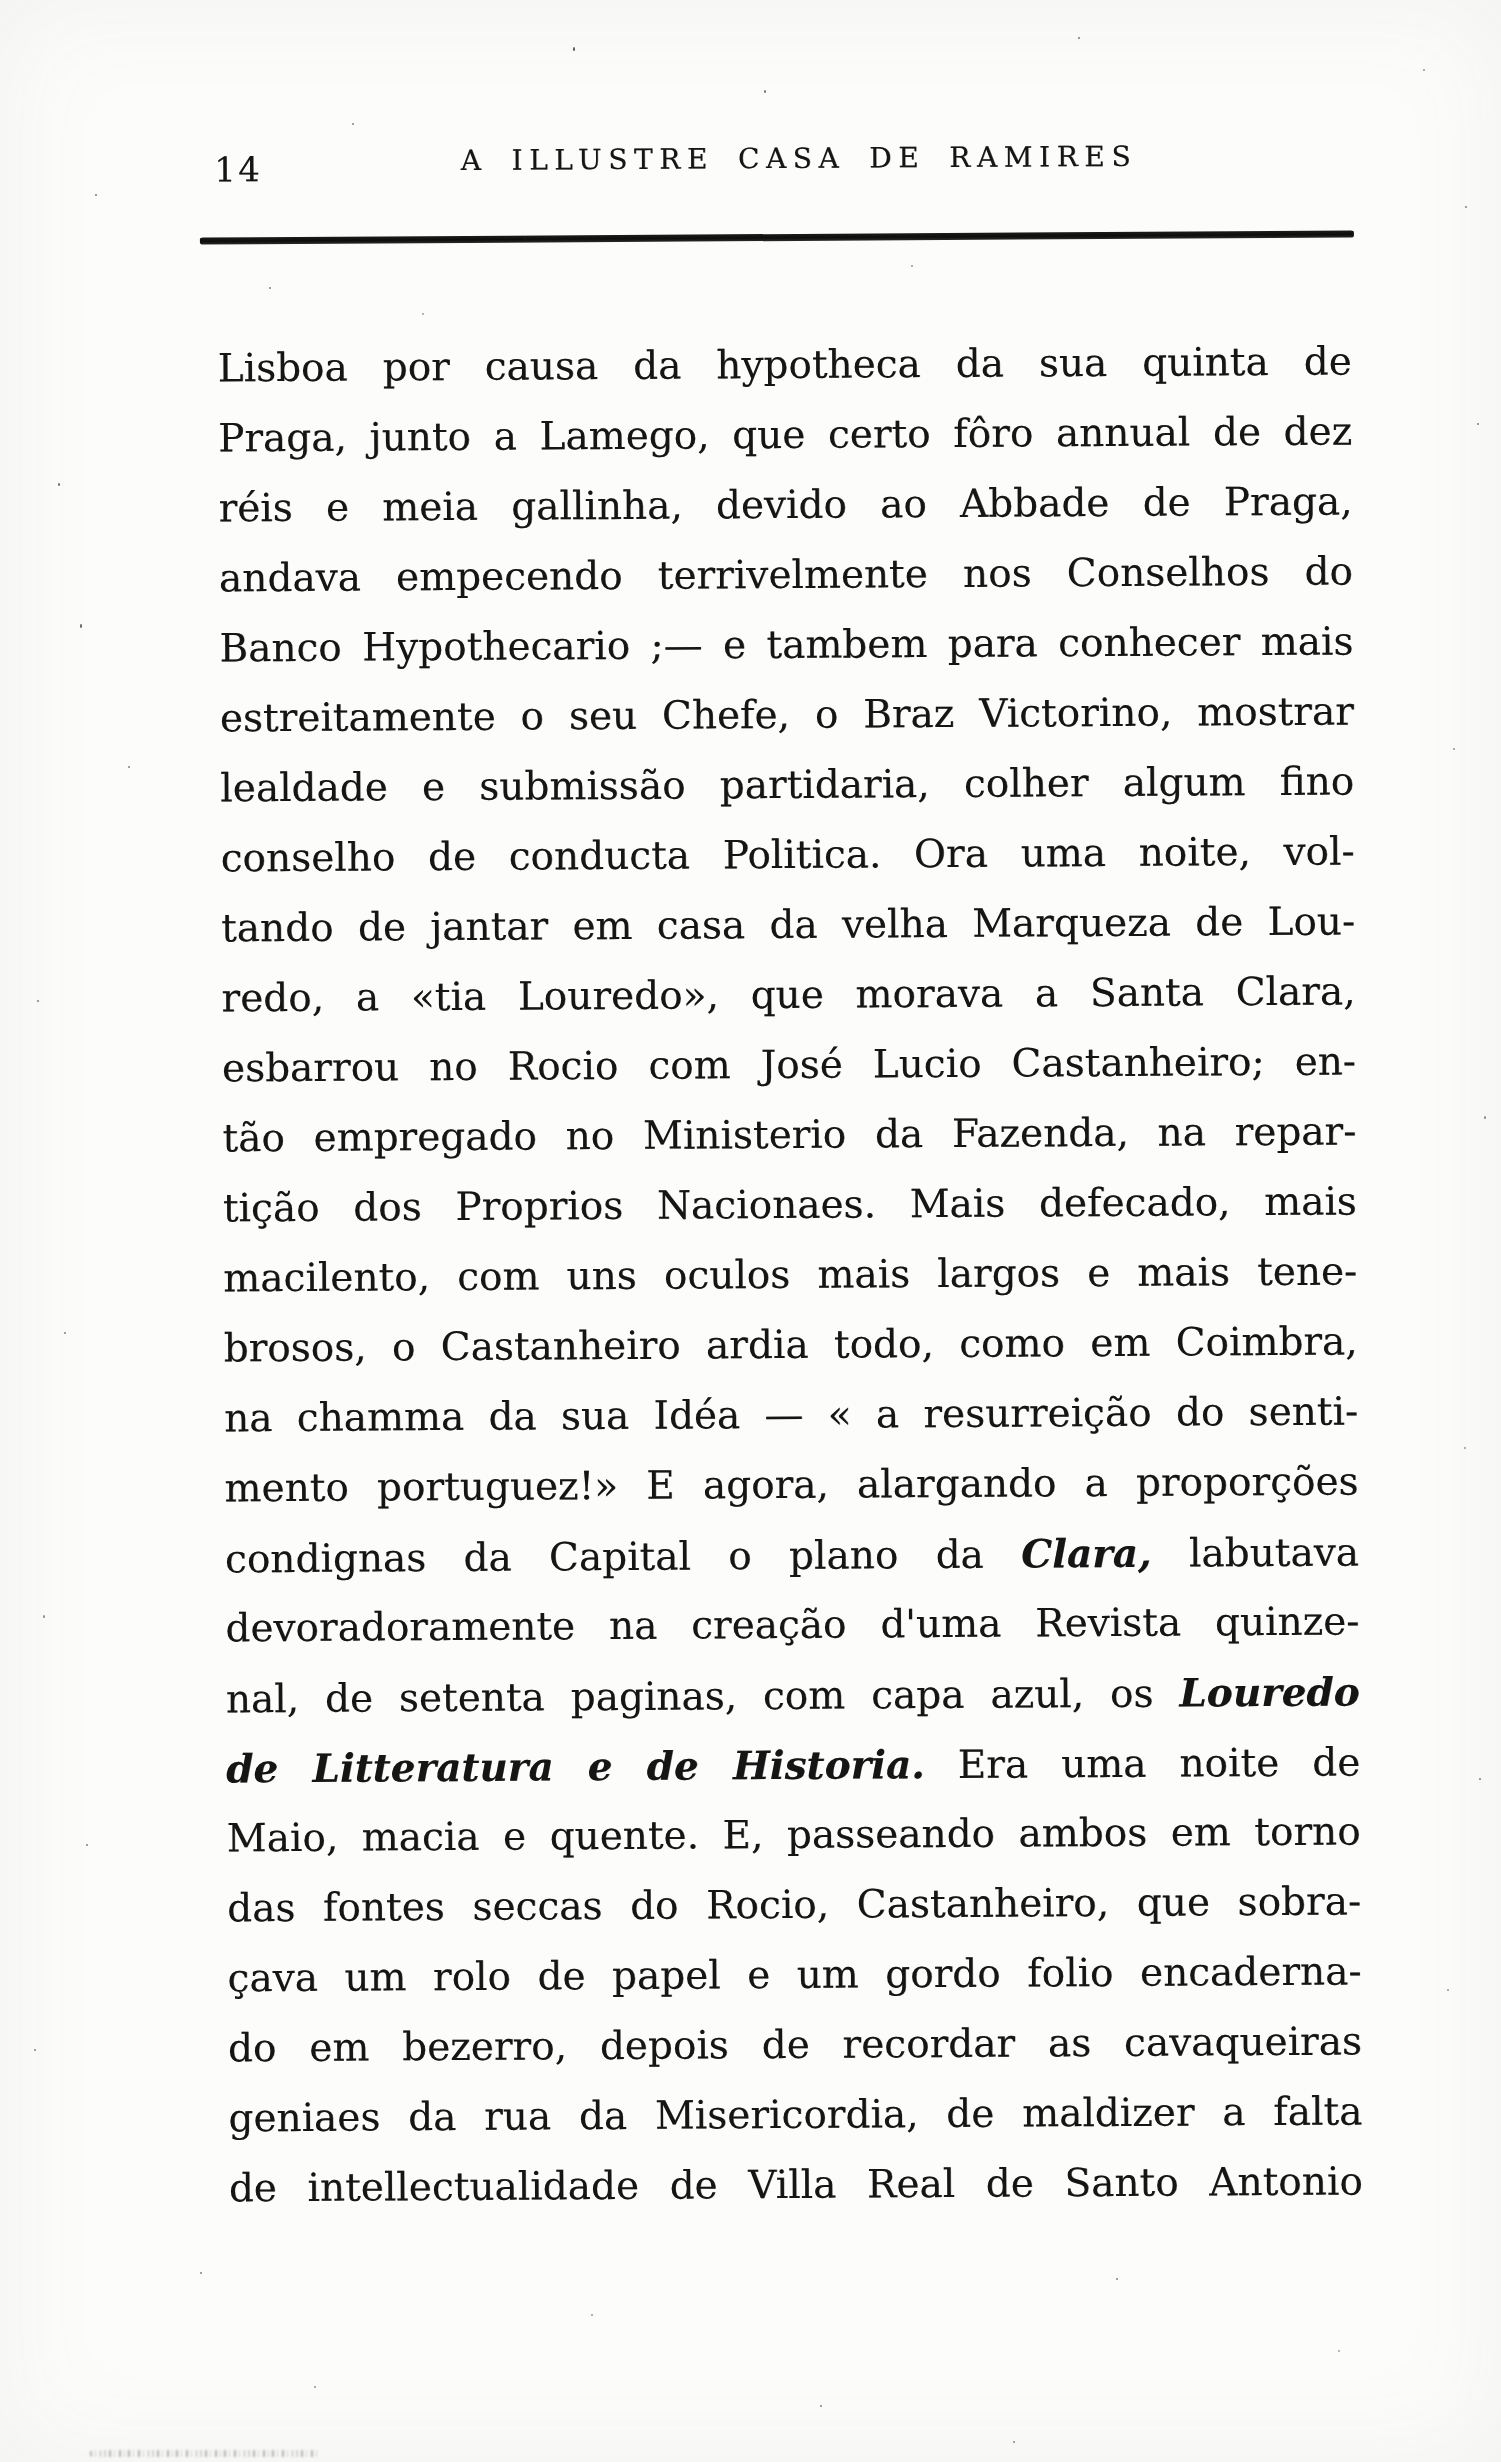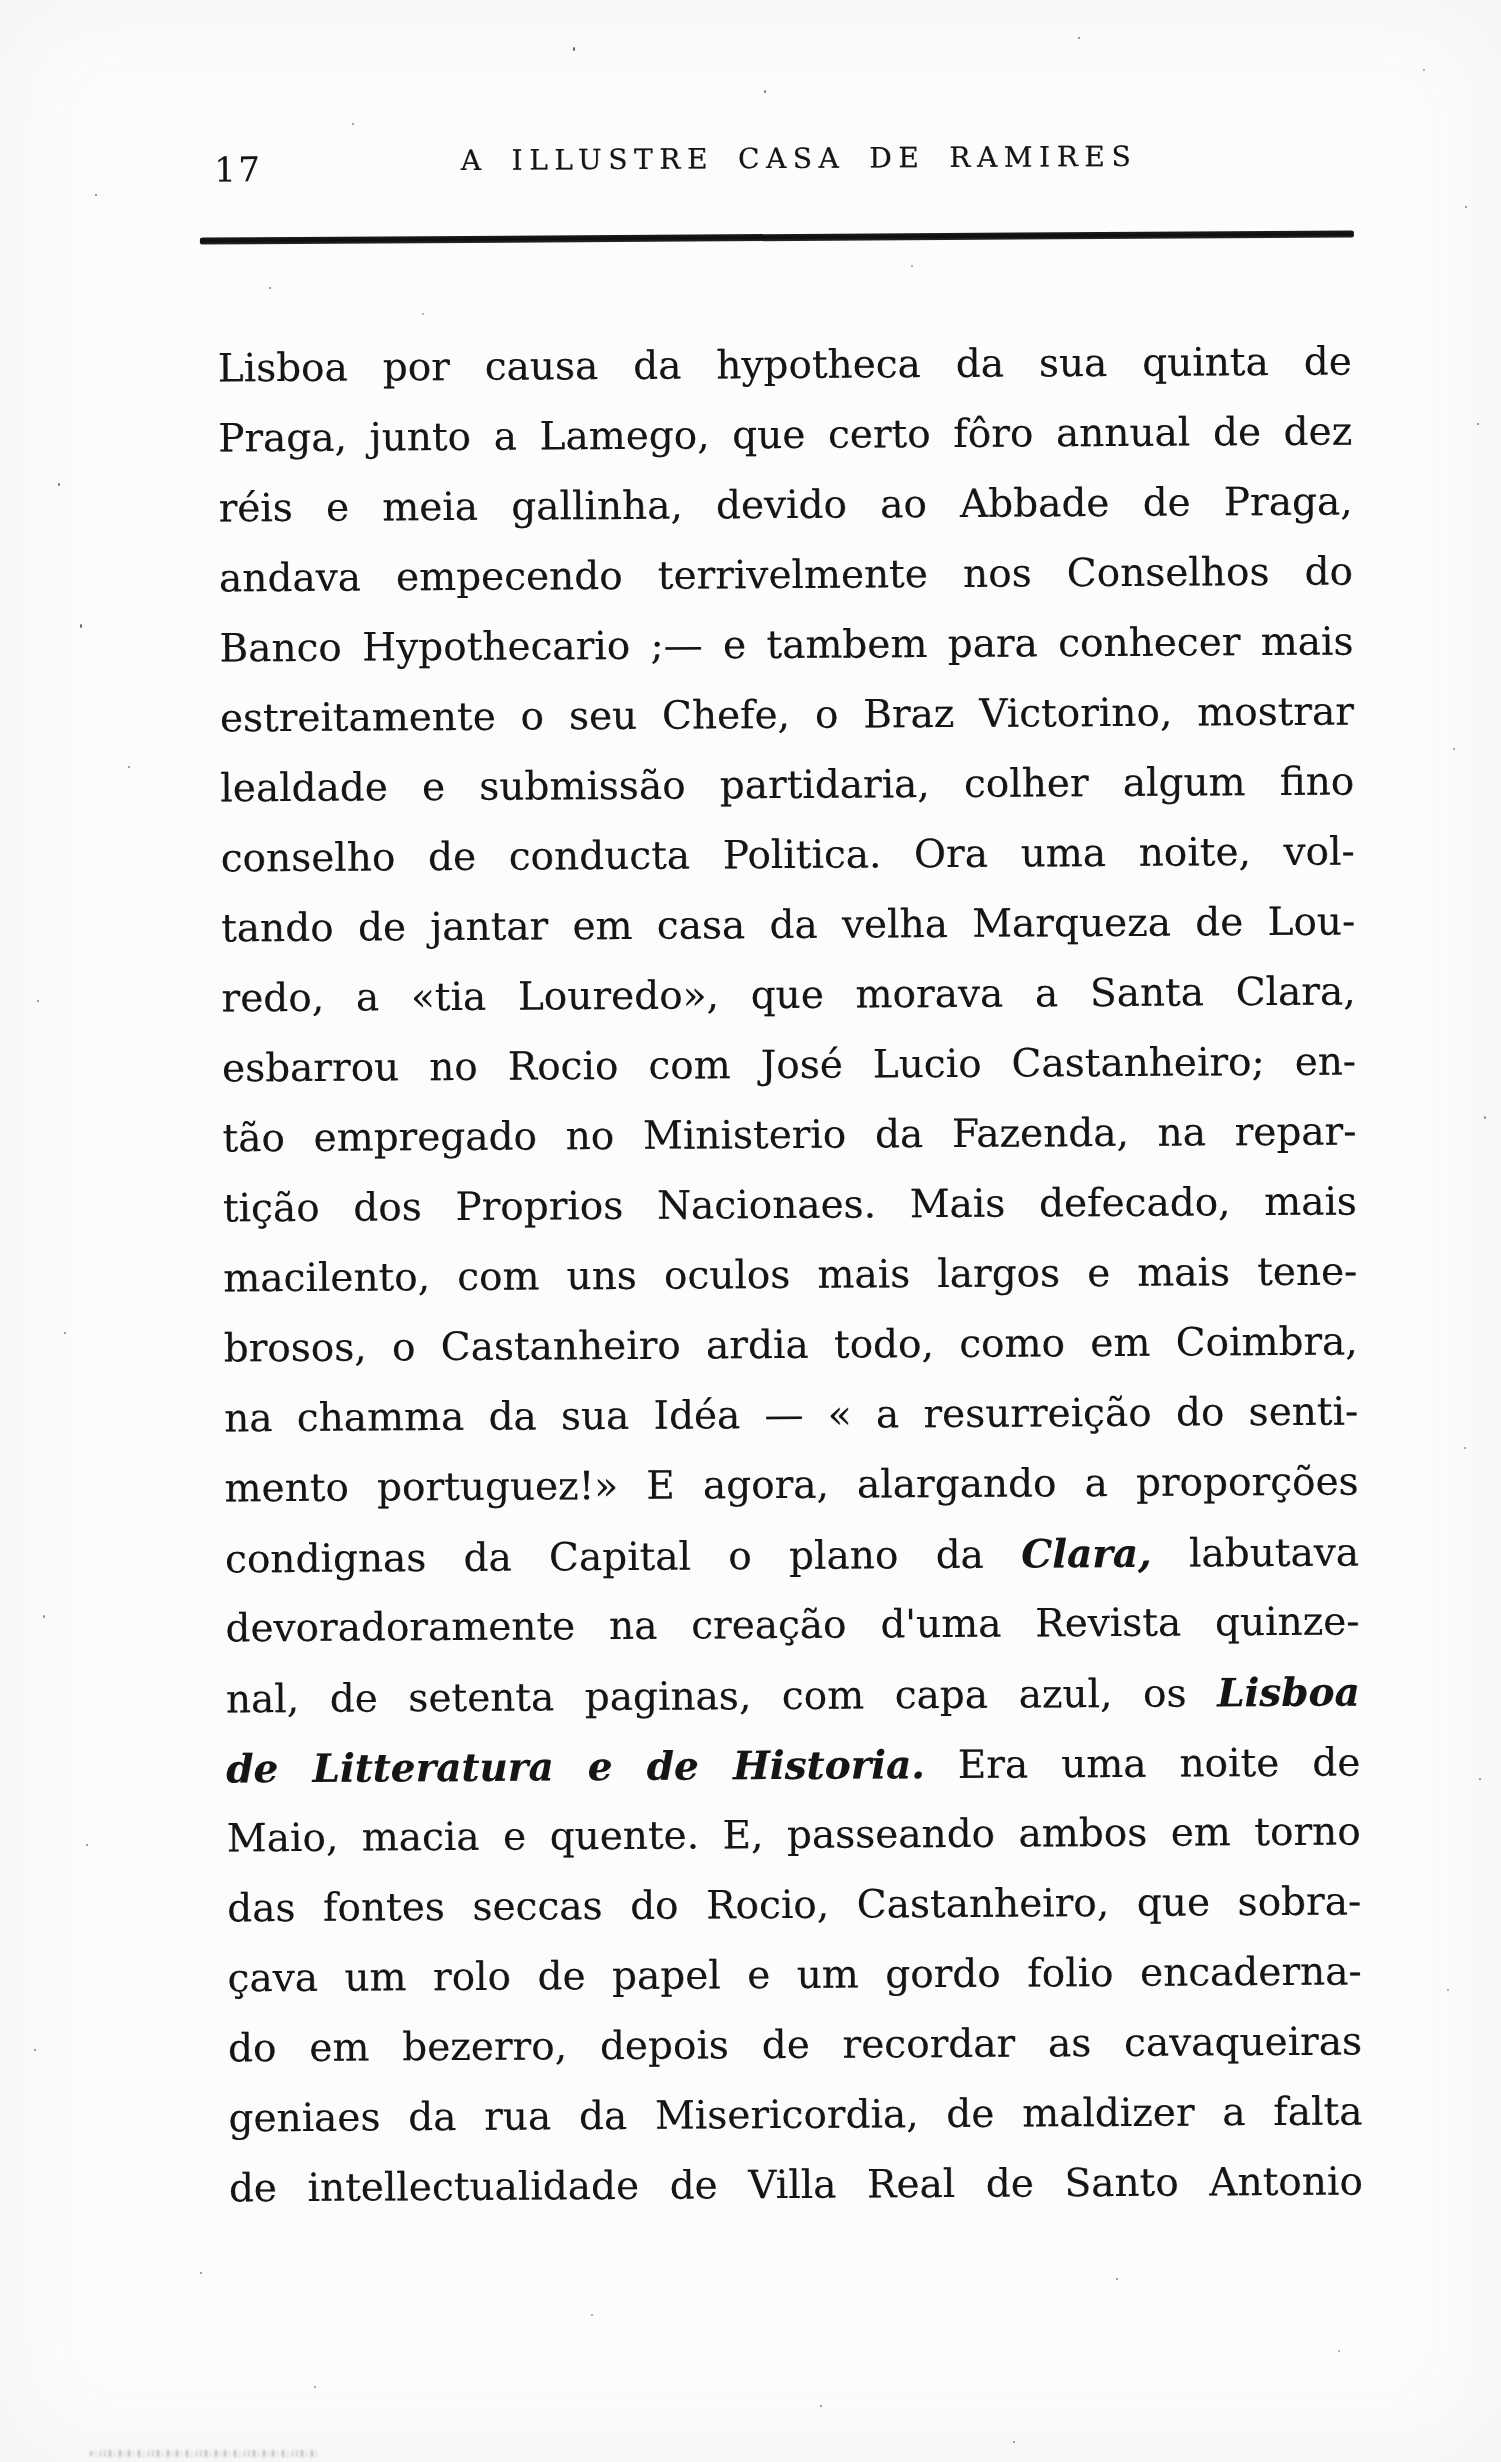--- a/index.html
+++ b/index.html
@@ -89,21 +89,21 @@
     opacity: 0.55;
     border-radius: 3.6px;
   }
 </style>
 </head>
 <body>
 
 <div class="page">
   <div class="content">
     <div class="header">
-      <div class="page-num">17</div>
+      <div class="page-num">14</div>
       <div class="running-title">A ILLUSTRE CASA DE RAMIRES</div>
     </div>
     <div class="rule"></div>
     <div class="body-text">
         <div class="line"><span>Lisboa por causa da hypotheca da sua quinta de</span></div>
         <div class="line"><span>Praga, junto a Lamego, que certo fôro annual de dez</span></div>
         <div class="line"><span>réis e meia gallinha, devido ao Abbade de Praga,</span></div>
         <div class="line"><span>andava empecendo terrivelmente nos Conselhos do</span></div>
         <div class="line"><span>Banco Hypothecario ;— e tambem para conhecer mais</span></div>
         <div class="line"><span>estreitamente o seu Chefe, o Braz Victorino, mostrar</span></div>
@@ -113,21 +113,21 @@
         <div class="line"><span>redo, a «tia Louredo», que morava a Santa Clara,</span></div>
         <div class="line"><span>esbarrou no Rocio com José Lucio Castanheiro; en-</span></div>
         <div class="line"><span>tão empregado no Ministerio da Fazenda, na repar-</span></div>
         <div class="line"><span>tição dos Proprios Nacionaes. Mais defecado, mais</span></div>
         <div class="line"><span>macilento, com uns oculos mais largos e mais tene-</span></div>
         <div class="line"><span>brosos, o Castanheiro ardia todo, como em Coimbra,</span></div>
         <div class="line"><span>na chamma da sua Idéa — « a resurreição do senti-</span></div>
         <div class="line"><span>mento portuguez!» E agora, alargando a proporções</span></div>
         <div class="line"><span>condignas da Capital o plano da </span><span class="emph">Clara,</span><span> labutava</span></div>
         <div class="line"><span>devoradoramente na creação d'uma Revista quinze-</span></div>
-        <div class="line"><span>nal, de setenta paginas, com capa azul, os </span><span class="emph">Lisboa</span></div>
+        <div class="line"><span>nal, de setenta paginas, com capa azul, os </span><span class="emph">Louredo</span></div>
         <div class="line"><span class="emph">de Litteratura e de Historia.</span><span> Era uma noite de</span></div>
         <div class="line"><span>Maio, macia e quente. E, passeando ambos em torno</span></div>
         <div class="line"><span>das fontes seccas do Rocio, Castanheiro, que sobra-</span></div>
         <div class="line"><span>çava um rolo de papel e um gordo folio encaderna-</span></div>
         <div class="line"><span>do em bezerro, depois de recordar as cavaqueiras</span></div>
         <div class="line"><span>geniaes da rua da Misericordia, de maldizer a falta</span></div>
         <div class="line"><span>de intellectualidade de Villa Real de Santo Antonio</span></div>
       </div>
   </div>
   <div class="smudge"></div>

